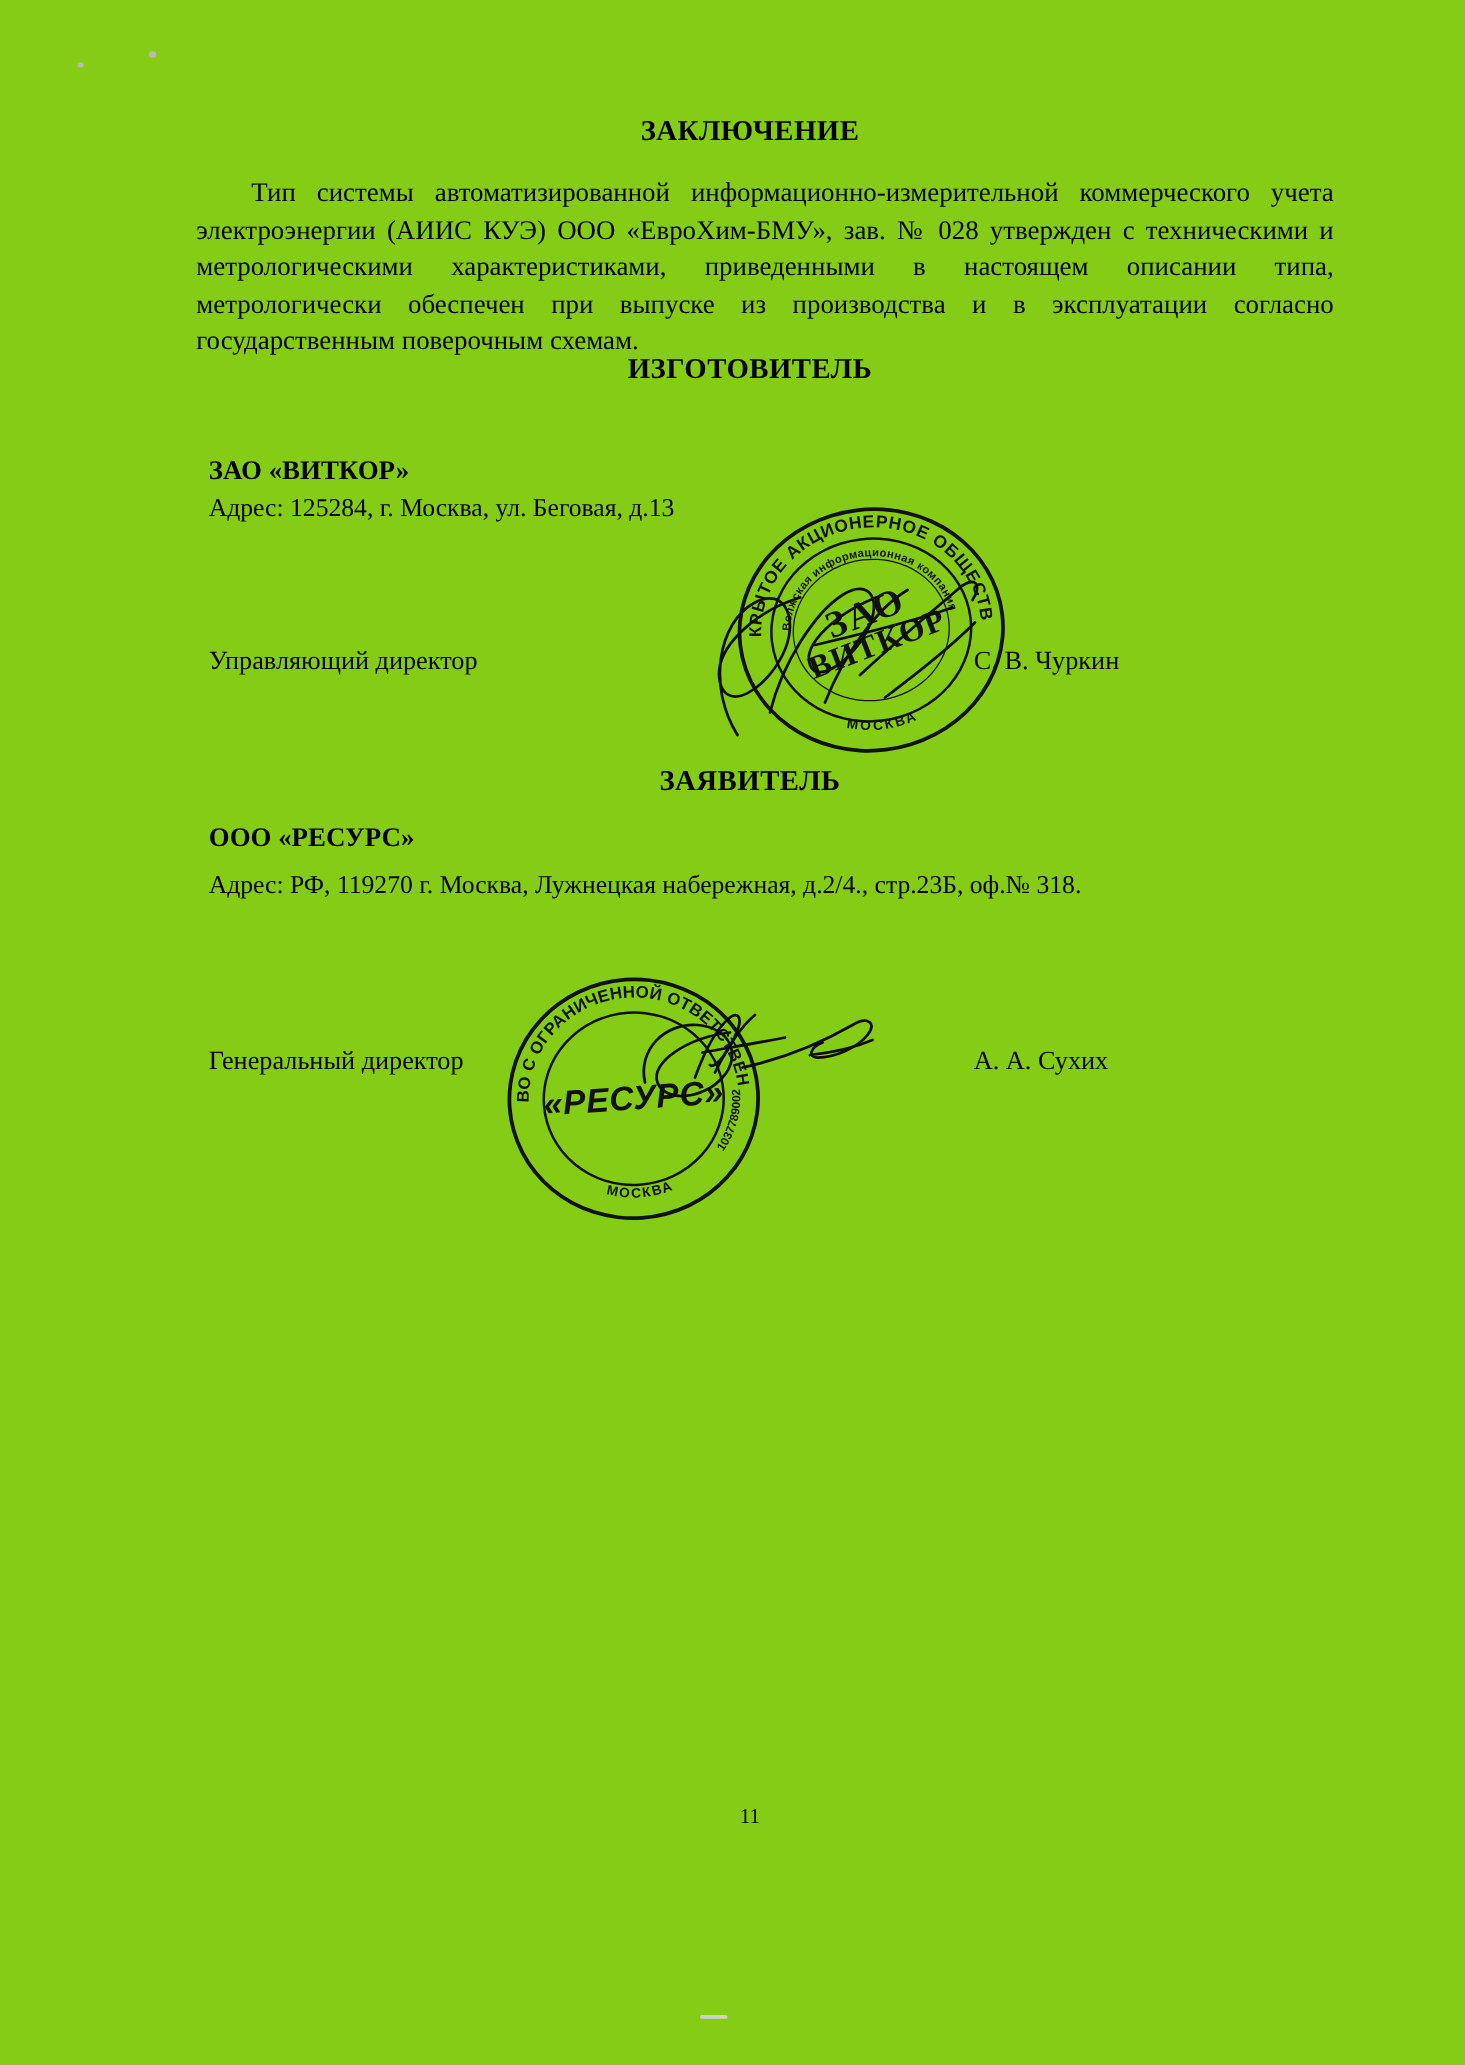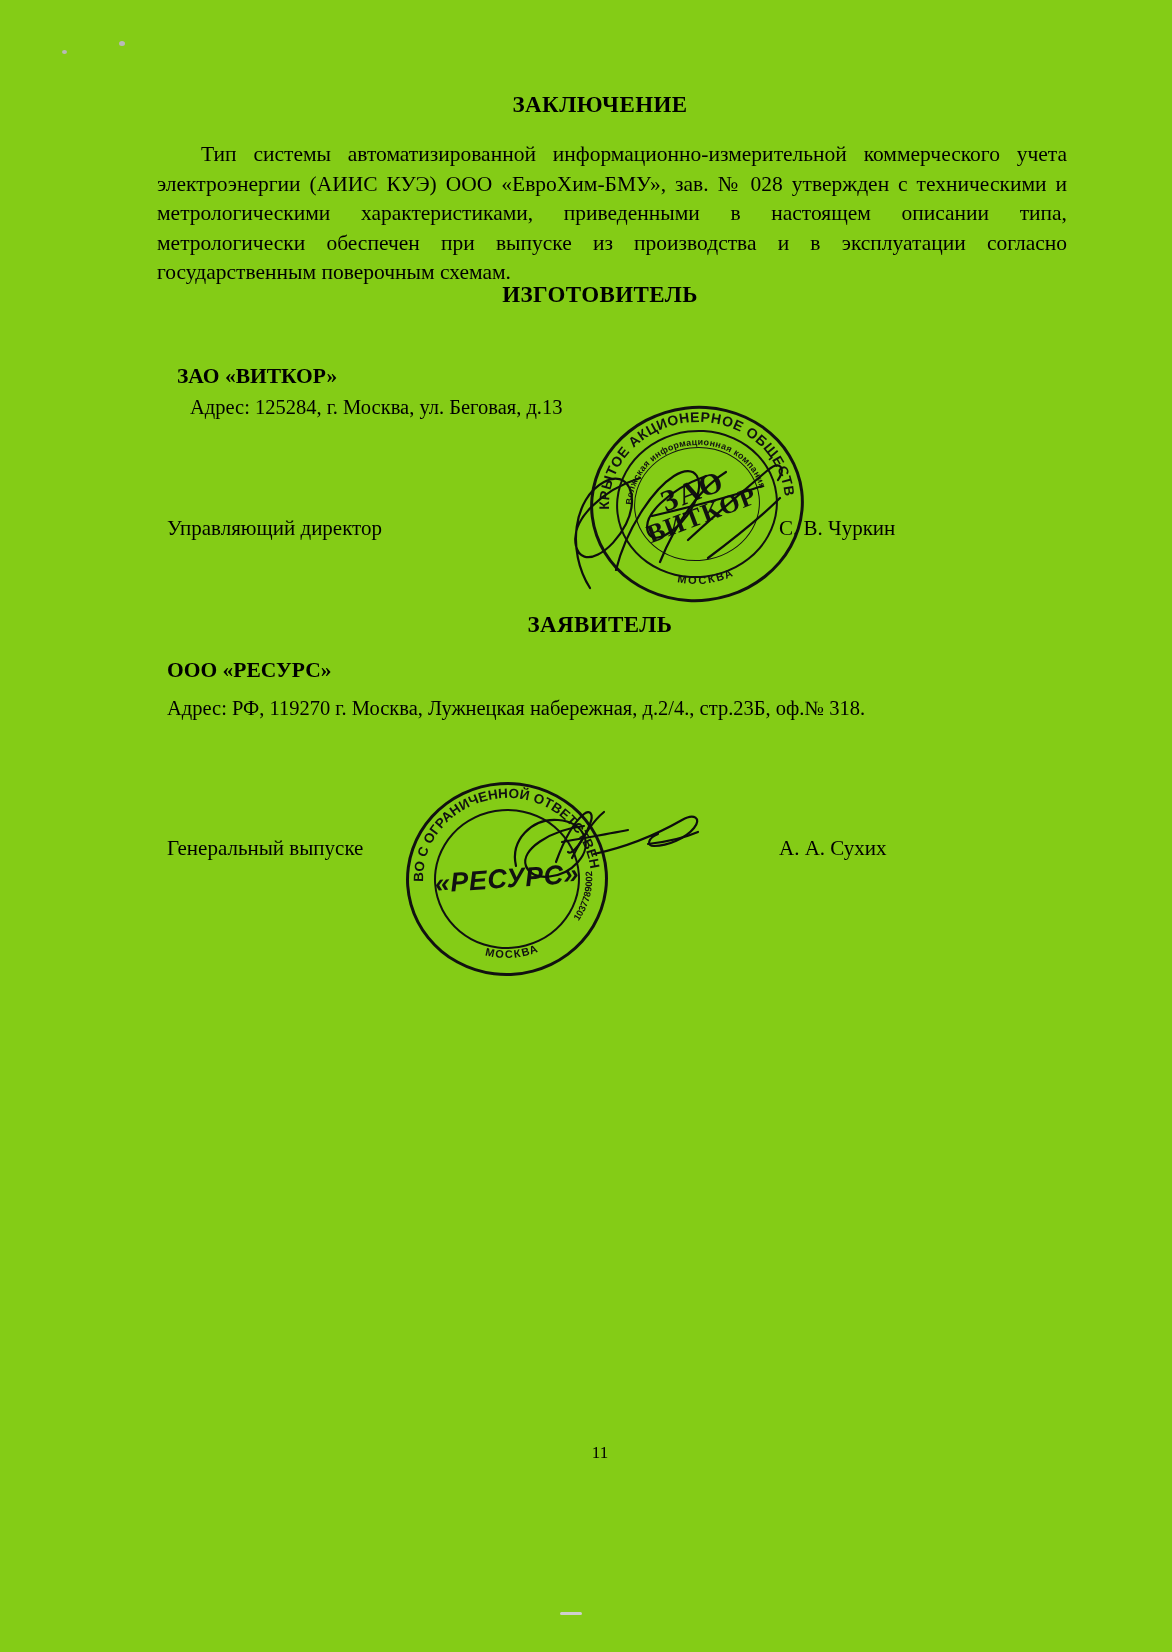--- a/index.html
+++ b/index.html
@@ -65,30 +65,30 @@
     text-justify: inter-word;
     hyphens: none;
   }
 
   .org-name {
     position: absolute;
     font-size: 21.5px;
     font-weight: bold;
     left: 22px;
   }
-  .org-name-maker { top: 364px; margin-left: 10px; }
+  .org-name-maker { top: 364px; }
   .org-name-applicant { top: 658px; }
 
   .org-address {
     position: absolute;
     font-size: 20.5px;
     left: 22px;
     white-space: nowrap;
   }
-  .org-address-maker { top: 396px; margin-left: 23px; }
+  .org-address-maker { top: 396px; }
   .org-address-applicant { top: 697px; }
 
   .sign-row {
     position: absolute;
     left: 22px;
     width: 888px;
     font-size: 21px;
   }
   .sign-row-maker { top: 516px; }
   .sign-row-applicant { top: 836px; }
@@ -227,21 +227,21 @@
       <span class="sign-person">С. В. Чуркин</span>
     </div>
 
     <h2 class="section-heading zayavitel-heading">ЗАЯВИТЕЛЬ</h2>
 
     <div class="org-name org-name-applicant">ООО «РЕСУРС»</div>
 
     <div class="org-address org-address-applicant">Адрес: РФ, 119270 г. Москва, Лужнецкая набережная, д.2/4., стр.23Б, оф.№ 318.</div>
 
     <div class="sign-row sign-row-applicant">
-      <span class="sign-title">Генеральный выпуске</span>
+      <span class="sign-title">Генеральный директор</span>
       <span class="sign-person">А. А. Сухих</span>
     </div>
 
     <div class="page-number">11</div>
   </div>
 
   <div class="stamp stamp-vitkor">
     <div class="ring-outer"></div>
     <div class="ring-mid"></div>
     <div class="ring-inner"></div>

